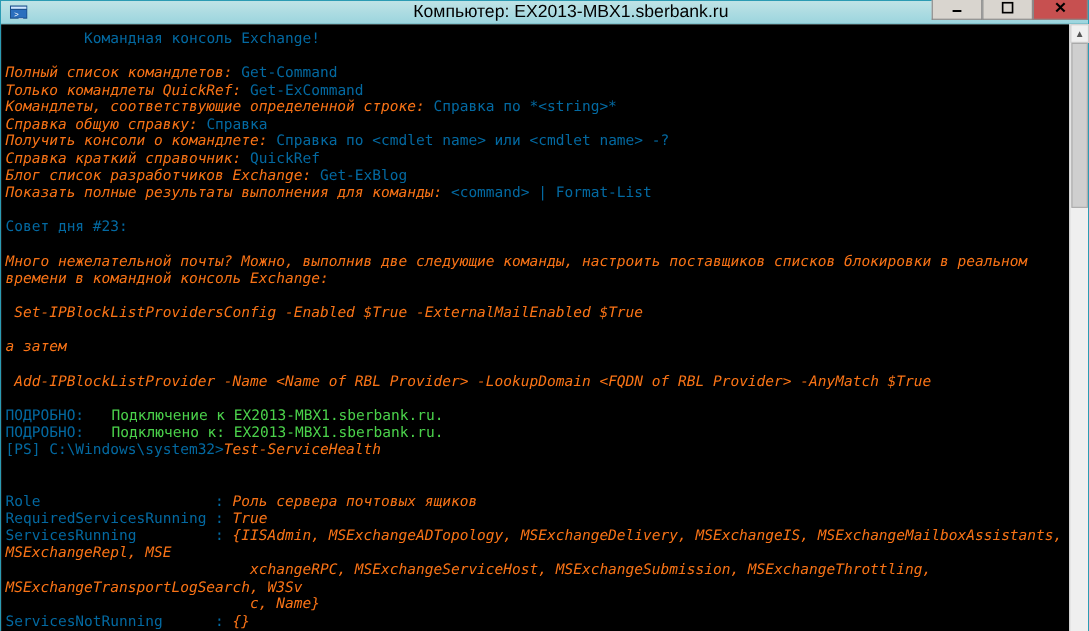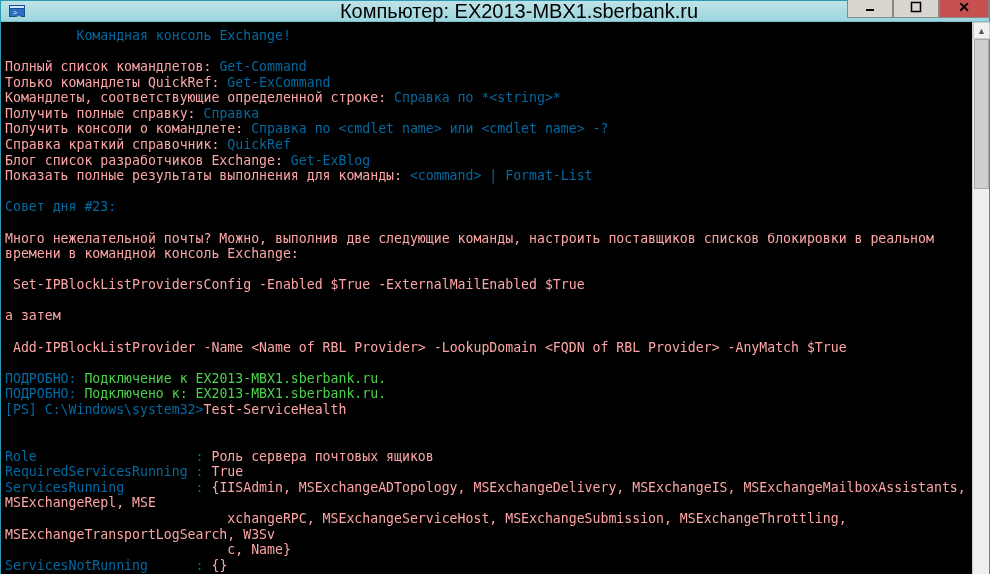--- a/index.html
+++ b/index.html
@@ -23,21 +23,21 @@
   }
   .titlebar-icon {
     width:20px; height:20px;
     margin:0 6px 0 6px;
     display:flex; align-items:center; justify-content:center;
   }
   .titlebar-title {
     position:absolute;
     left:0; right:0;
     text-align:center;
-    font-size:20px;
+    font-size:16px;
     color:#000;
     pointer-events:none;
     padding-left:48px;
   }
   .win-btns {
     margin-left:auto;
     display:flex;
     height:22px;
     margin-top:-8px;
   }
@@ -62,22 +62,22 @@
     background:#000;
     font-family:"Lucida Console",Consolas,monospace;
     font-size:13.2px;
     line-height:1.18;
     color:#cfcfcf;
     padding:6px 2px 2px 4px;
     white-space:pre-wrap;
     overflow:hidden;
   }
   .console .y { color:#0369a1; }
-  .console .w { color:#fca5a5; }
-  .console .g { color:#4bd24b; }
+  .console .w { color:#f97316;font-style:italic; }
+  .console .g { color:#4bd24b;margin-left:17px; }
   .scrollbar {
     width:17px;
     background:#efefef;
     position:relative;
     border-left:1px solid #ccc;
   }
   .sb-btn {
     width:17px; height:17px;
     background:#f0f0f0;
     border:1px solid #ccc;
@@ -127,21 +127,21 @@
         </div>
     </div>
   </div>
 
   <div class="console-wrap">
     <div class="console" id="console"><span class="y">         Командная консоль Exchange!</span>
 
 <span class="w">Полный список командлетов: </span><span class="y">Get-Command</span>
 <span class="w">Только командлеты QuickRef: </span><span class="y">Get-ExCommand</span>
 <span class="w">Командлеты, соответствующие определенной строке: </span><span class="y">Справка по *&lt;string&gt;*</span>
-<span class="w">Получить полные справку: </span><span class="y">Справка</span>
+<span class="w">Справка общую справку: </span><span class="y">Справка</span>
 <span class="w">Получить консоли о командлете: </span><span class="y">Справка по &lt;cmdlet name&gt; или &lt;cmdlet name&gt; -?</span>
 <span class="w">Справка краткий справочник: </span><span class="y">QuickRef</span>
 <span class="w">Блог список разработчиков Exchange: </span><span class="y">Get-ExBlog</span>
 <span class="w">Показать полные результаты выполнения для команды: </span><span class="y">&lt;command&gt; | Format-List</span>
 
 <span class="y">Совет дня #23:</span>
 
 <span class="w">Много нежелательной почты? Можно, выполнив две следующие команды, настроить поставщиков списков блокировки в реальном времени в командной консоль Exchange:</span>
 
 <span class="w"> Set-IPBlockListProvidersConfig -Enabled $True -ExternalMailEnabled $True</span>

